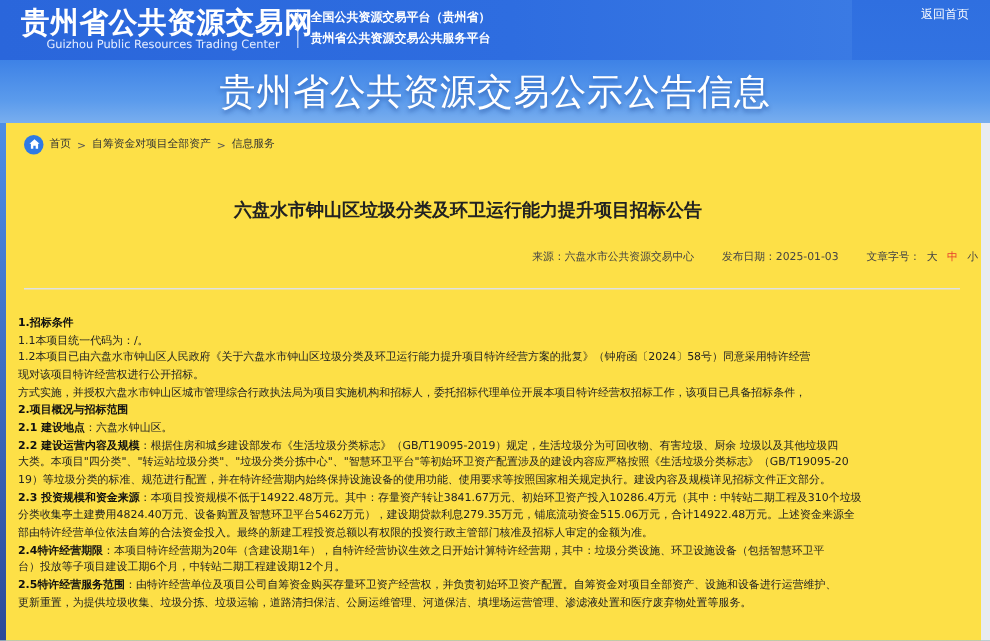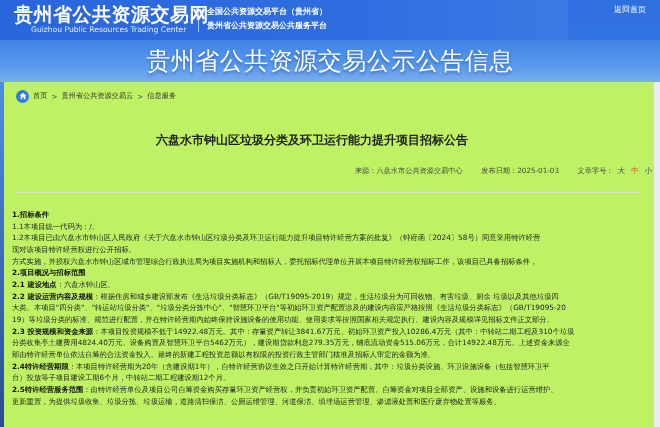--- a/index.html
+++ b/index.html
@@ -39,21 +39,21 @@
       background: linear-gradient(180deg, #3e82e6 0%, #5b9bec 60%, #7fb2ef 100%);
     }
     .banner-title {
       position: absolute; left: 0; width: 660px; top: 5px; text-align: center;
       color: #fff; font-size: 24px; font-weight: normal; letter-spacing: 0.5px;
       text-shadow: 0 2px 3px rgba(20,60,140,0.5);
       white-space: nowrap;
     }
     .content {
       position: absolute; left: 4px; top: 82px; width: 650px; height: 345px;
-      background: #bef264;
+      background: #fde047;
       text-decoration: underline;
     }
     .left-strip {
       position: absolute; left: 0; top: 82px; width: 4px; height: 345px;
       background: linear-gradient(180deg, #4d8de6 0%, #2c4a98 100%);
     }
     .right-strip {
       position: absolute; left: 654px; top: 82px; width: 6px; height: 345px;
       background: #e9ecf2;
     }
@@ -110,21 +110,21 @@
 
 <div class="content">
   <div class="breadcrumb">
     <span class="home-icon">
       <svg width="8" height="8" viewBox="0 0 10 10">
           <path d="M5 1 L9.2 4.8 L8 4.8 L8 9 L6 9 L6 6.5 L4 6.5 L4 9 L2 9 L2 4.8 L0.8 4.8 Z" fill="#fff"></path>
         </svg>
     </span>
     <span class="crumb">首页</span>
     <span class="sep">&gt;</span>
-    <span class="crumb">贵州省公共资源交易云</span>
+    <span class="crumb">自筹资金对项目全部资产</span>
     <span class="sep">&gt;</span>
     <span class="crumb">信息服务</span>
   </div>
 
   <div class="article-title">六盘水市钟山区垃圾分类及环卫运行能力提升项目招标公告</div>
 
   <div class="meta">
     <span>来源：</span><span>六盘水市公共资源交易中心</span>
     <span class="gap"></span>
     <span>发布日期：</span><span>2025-01-03</span>

